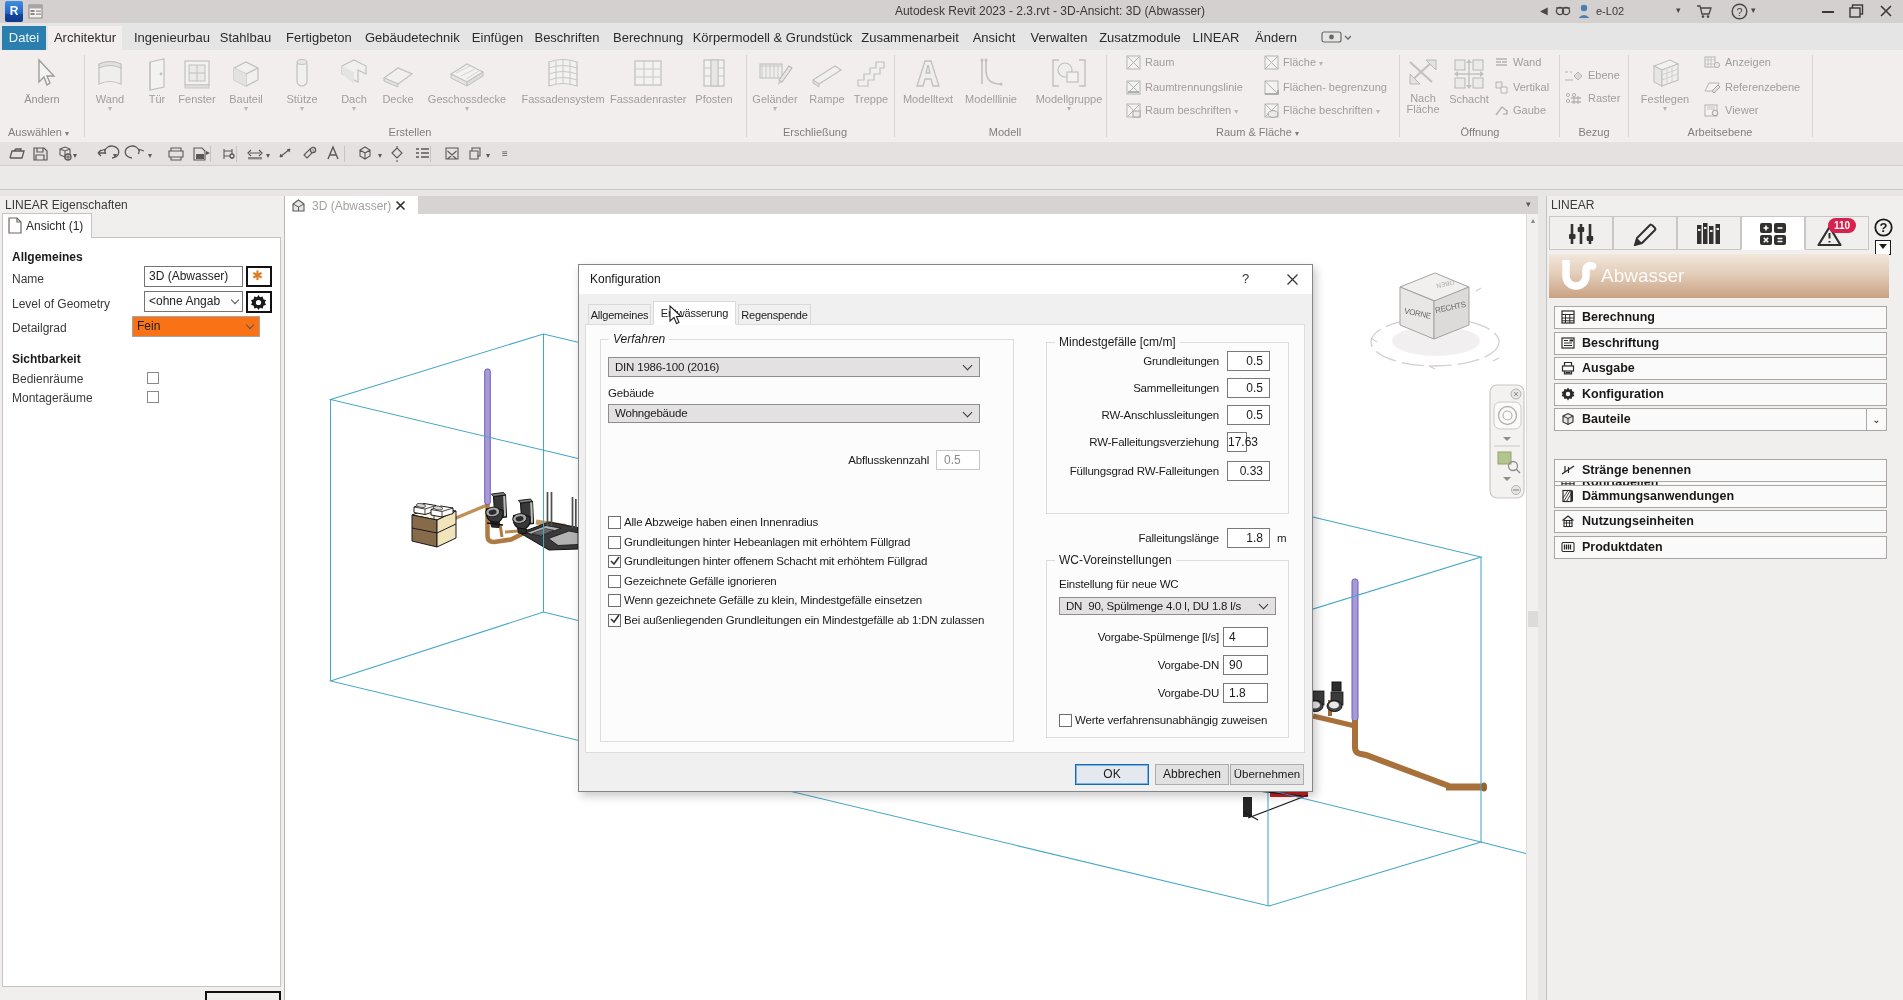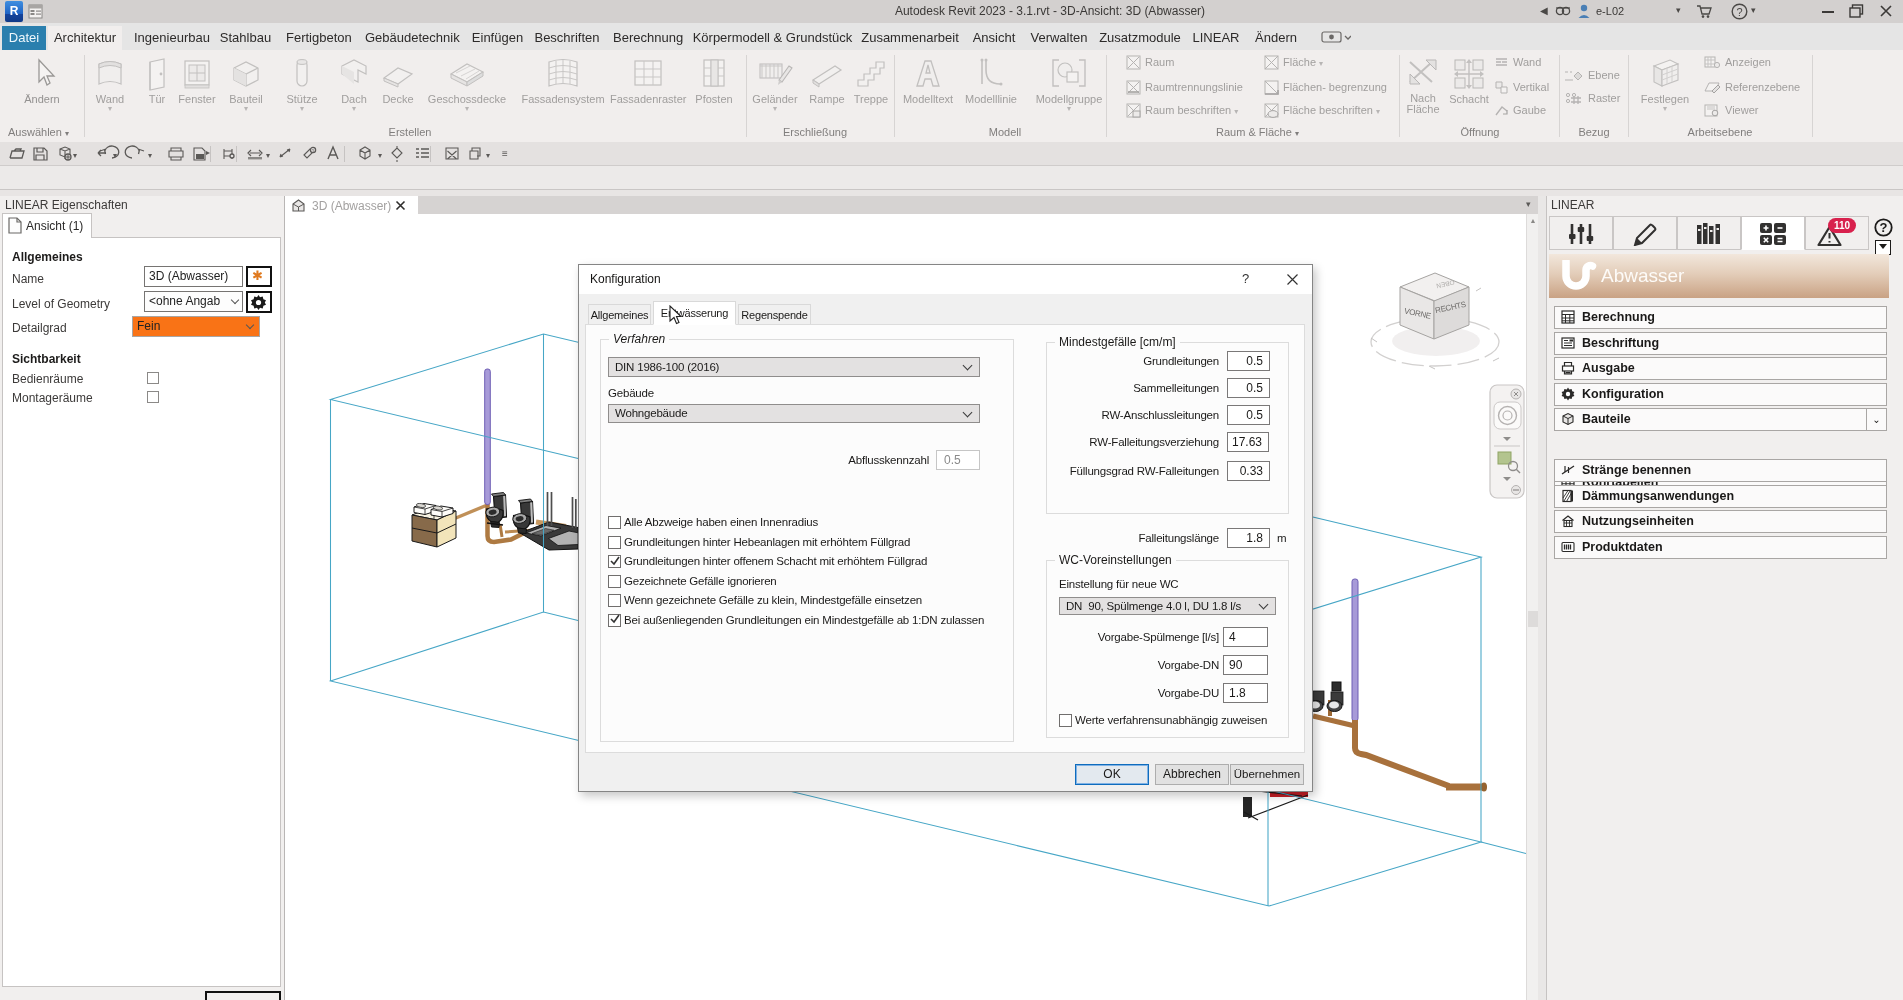--- a/index.html
+++ b/index.html
@@ -71,21 +71,21 @@
       <text x="9" y="14" font-size="12" font-weight="bold" fill="#fff" text-anchor="middle" font-family="Liberation Sans">R</text>
     </svg>
   <svg class="abs" style="left:28px;top:4px" width="15" height="15">
       <rect x="1" y="1" width="13" height="13" fill="#f4f2f1" stroke="#8a8886"></rect>
       <rect x="1" y="1" width="13" height="3.5" fill="#a8a5a3"></rect>
       <rect x="2.5" y="6" width="4" height="2" fill="#8a8886"></rect>
       <rect x="2.5" y="9" width="4" height="2" fill="#8a8886"></rect>
       <rect x="8" y="6.5" width="5" height="1.2" fill="#8a8886"></rect>
       <rect x="8" y="9.5" width="5" height="1.2" fill="#8a8886"></rect>
     </svg>
-  <div class="abs" style="left:700px;top:4px;width:700px;text-align:center;font-size:12px;color:#3b3937;">Autodesk Revit 2023 - 3.1.rvt - 3D-Ansicht: 3D (Abwasser)</div>
+  <div class="abs" style="left:700px;top:4px;width:700px;text-align:center;font-size:12px;color:#3b3937;">Autodesk Revit 2023 - 2.3.rvt - 3D-Ansicht: 3D (Abwasser)</div>
   <div class="abs" style="left:1540px;top:5px;font-size:10px;color:#4a4846;">◀</div>
   <svg class="abs" style="left:1554px;top:4px" width="17" height="15">
       <circle cx="6" cy="7" r="3.6" fill="none" stroke="#4a4846" stroke-width="1.3"></circle>
       <circle cx="12" cy="7" r="3.6" fill="none" stroke="#4a4846" stroke-width="1.3"></circle>
       <path d="M2 4 L16 4" stroke="#4a4846" stroke-width="1.2" fill="none"></path>
     </svg>
   <svg class="abs" style="left:1577px;top:3px" width="14" height="16">
       <circle cx="7" cy="5" r="3.2" fill="#4a7fb5"></circle>
       <path d="M1.5 15 Q7 9 12.5 15 Z" fill="#4a7fb5"></path>
     </svg>
@@ -759,21 +759,21 @@
   <div class="grp" style="left:467px;top:77px;width:243px;height:172px;">
       <div class="gt">Mindestgefälle [cm/m]</div>
     </div>
   <div class="dlab" style="left:0;top:90px;width:640px;text-align:right;">Grundleitungen</div>
   <div class="dinp" style="left:648px;top:86px;width:43px;height:20px;text-align:right;padding-right:6px;line-height:18px;">0.5</div>
   <div class="dlab" style="left:0;top:117px;width:640px;text-align:right;">Sammelleitungen</div>
   <div class="dinp" style="left:648px;top:113px;width:43px;height:20px;text-align:right;padding-right:6px;line-height:18px;">0.5</div>
   <div class="dlab" style="left:0;top:144px;width:640px;text-align:right;">RW-Anschlussleitungen</div>
   <div class="dinp" style="left:648px;top:140px;width:43px;height:20px;text-align:right;padding-right:6px;line-height:18px;">0.5</div>
   <div class="dlab" style="left:0;top:171px;width:640px;text-align:right;">RW-Falleitungsverziehung</div>
-  <div class="dinp" style="left:648px;top:167px;width:42px;height:20px;text-align:right;padding-right:6px;line-height:18px;">17.63</div>
+  <div class="dinp" style="left:648px;top:167px;width:20px;height:20px;text-align:right;padding-right:6px;line-height:18px;">17.63</div>
   <div class="dlab" style="left:0;top:200px;width:640px;text-align:right;">Füllungsgrad RW-Falleitungen</div>
   <div class="dinp" style="left:648px;top:196px;width:43px;height:20px;text-align:right;padding-right:6px;line-height:18px;">0.33</div>
   <div class="dlab" style="left:0;top:267px;width:640px;text-align:right;">Falleitungslänge</div>
   <div class="dinp" style="left:648px;top:263px;width:43px;height:20px;text-align:right;padding-right:6px;line-height:18px;">1.8</div>
   <div class="dlab" style="left:698px;top:267px;">m</div>
 
   <div class="grp" style="left:467px;top:295px;width:243px;height:178px;">
       <div class="gt">WC-Voreinstellungen</div>
     </div>
   <div class="dlab" style="left:480px;top:313px;">Einstellung für neue WC</div>

